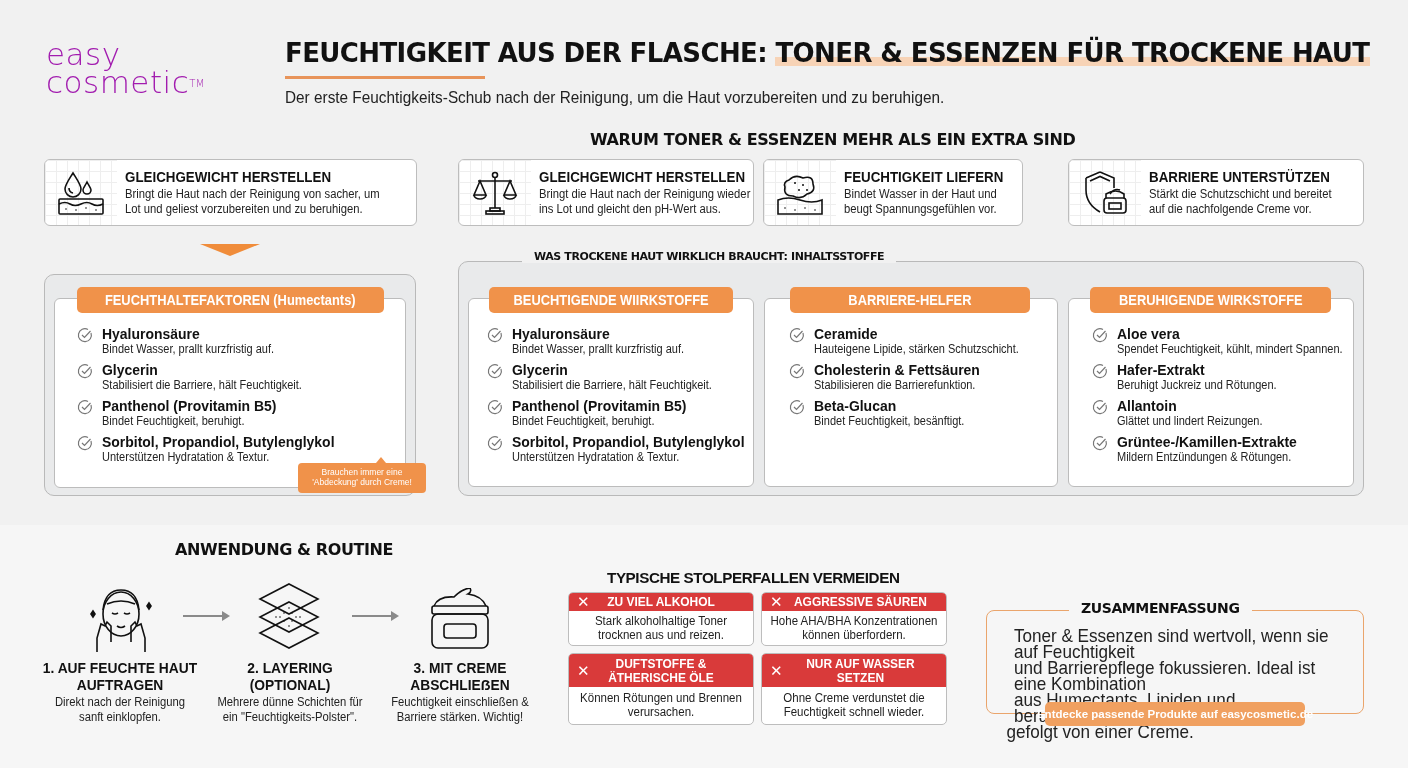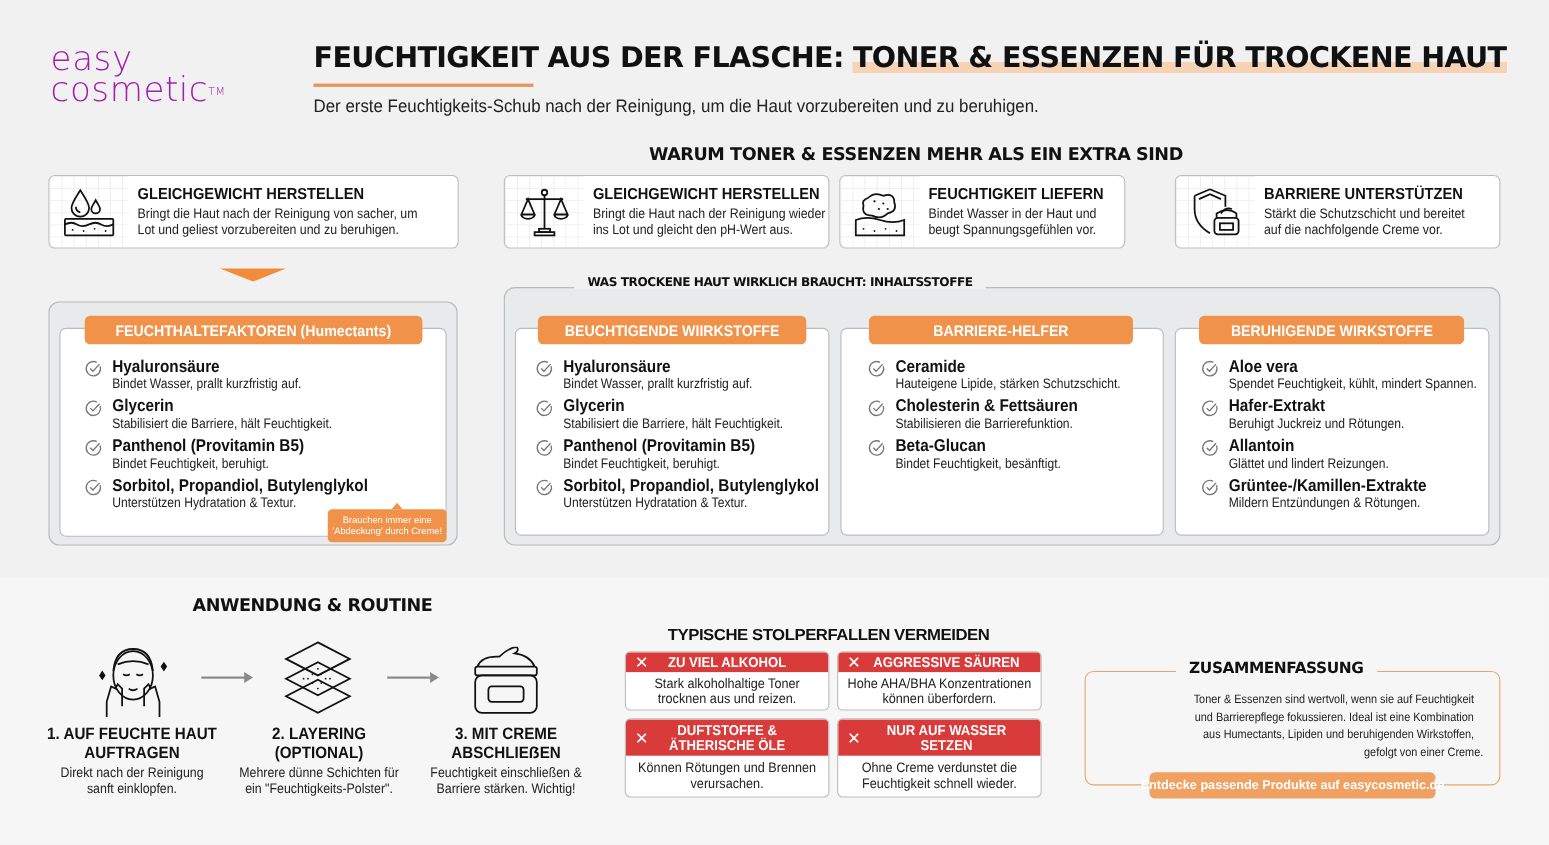--- a/index.html
+++ b/index.html
@@ -47,41 +47,41 @@
     border-radius: 5px; height: 26px; display: flex; align-items: center; justify-content: center;
     white-space: nowrap; font-family: "Liberation Sans", sans-serif;
   }
   .pill span { display: inline-block; transform: scaleX(0.92); }
   .ilist { list-style: none; }
   .ilist li { display: flex; align-items: flex-start; margin-bottom: 5px; }
   .chk { width: 16px; height: 16px; flex: none; margin-right: 9px; margin-top: 2px; }
   .ilist .n { font-weight: bold; font-size: 15.5px; line-height: 17px; white-space: nowrap; transform: scaleX(0.9); transform-origin: left; }
   .ilist .s { font-size: 12.5px; line-height: 14px; color: #222; white-space: nowrap; transform: scaleX(0.88); transform-origin: left; }
 
-  .callout { left: 298px; top: 463px; width: 108px; height: 30px; background: #f0924a; border-radius: 4px; color: #fff; font-size: 8.5px; line-height: 10px; text-align: center; padding-top: 4px; }
+  .callout { left: 298px; top: 463px; width: 128px; height: 30px; background: #f0924a; border-radius: 4px; color: #fff; font-size: 8.5px; line-height: 10px; text-align: center; padding-top: 4px; }
   .callout::before { content: ""; position: absolute; right: 40px; top: -6px; border-left: 5px solid transparent; border-right: 5px solid transparent; border-bottom: 6px solid #f0924a; }
 
   
   .step { text-align: center; }
   .step .t { font-weight: bold; font-size: 15px; line-height: 17px; transform: scaleX(0.92); white-space: nowrap; }
   .step .d { font-size: 12.5px; line-height: 15px; color: #222; margin-top: 2px; white-space: nowrap; transform: scaleX(0.9); }
   .harrow { height: 2px; background: #8a8a8a; }
   .harrow::after { content: ""; position: absolute; right: -2px; top: -4px; border-top: 5px solid transparent; border-bottom: 5px solid transparent; border-left: 8px solid #8a8a8a; }
 
   
   .pit { background: #fff; border: 1px solid #bdbdbd; border-radius: 5px; overflow: hidden; }
   .pit .ph { background: #d93a3a; color: #fff; font-weight: bold; font-size: 13px; display: flex; align-items: center; position: relative; }
   .pit .ph .x { position: absolute; left: 8px; font-size: 15px; font-weight: normal; }
   .pit .ph .lbl { width: 100%; text-align: center; transform: scaleX(0.92); line-height: 14px; }
   .pit .pd { font-size: 12.5px; line-height: 14px; text-align: center; color: #222; padding-top: 4px; transform: scaleX(0.92); }
 
   
   .summary { left: 986px; top: 610px; width: 378px; height: 104px; border: 1.5px solid #eaa56c; border-radius: 8px; }
   .sum-h { left: 1069px; top: 600px; background: #f6f6f6; padding: 0 12px; font-size: 14px; }
-  .sum-t { left: 996px; top: 628px; width: 358px; text-align: right; font-size: 11px; line-height: 16px; color: #222; }
+  .sum-t { left: 996px; top: 628px; width: 358px; text-align: left; font-size: 19px; line-height: 16px; color: #222; }
   .sum-t span { display: inline-block; transform: scaleX(0.9); }
   .sum-btn { left: 1045px; top: 702px; width: 260px; height: 24px; background: #f0a060; color: #fff; border-radius: 5px; font-weight: bold; font-size: 11.5px; display: flex; align-items: center; justify-content: center; white-space: nowrap; }
 </style>
 </head>
 <body>
 
 <div class="abs bottom-band"></div>
 
 <div class="abs logo">
   <div>easy</div>

